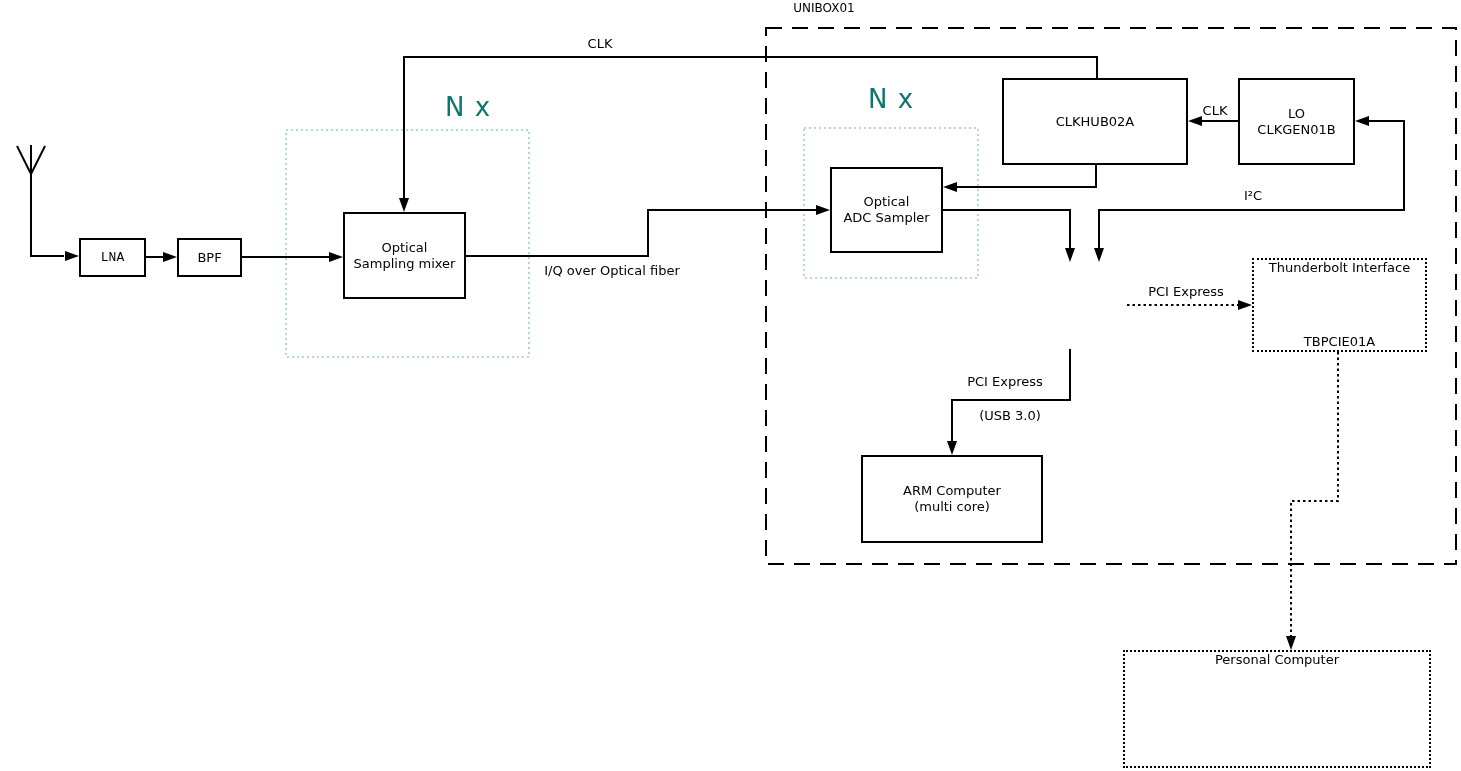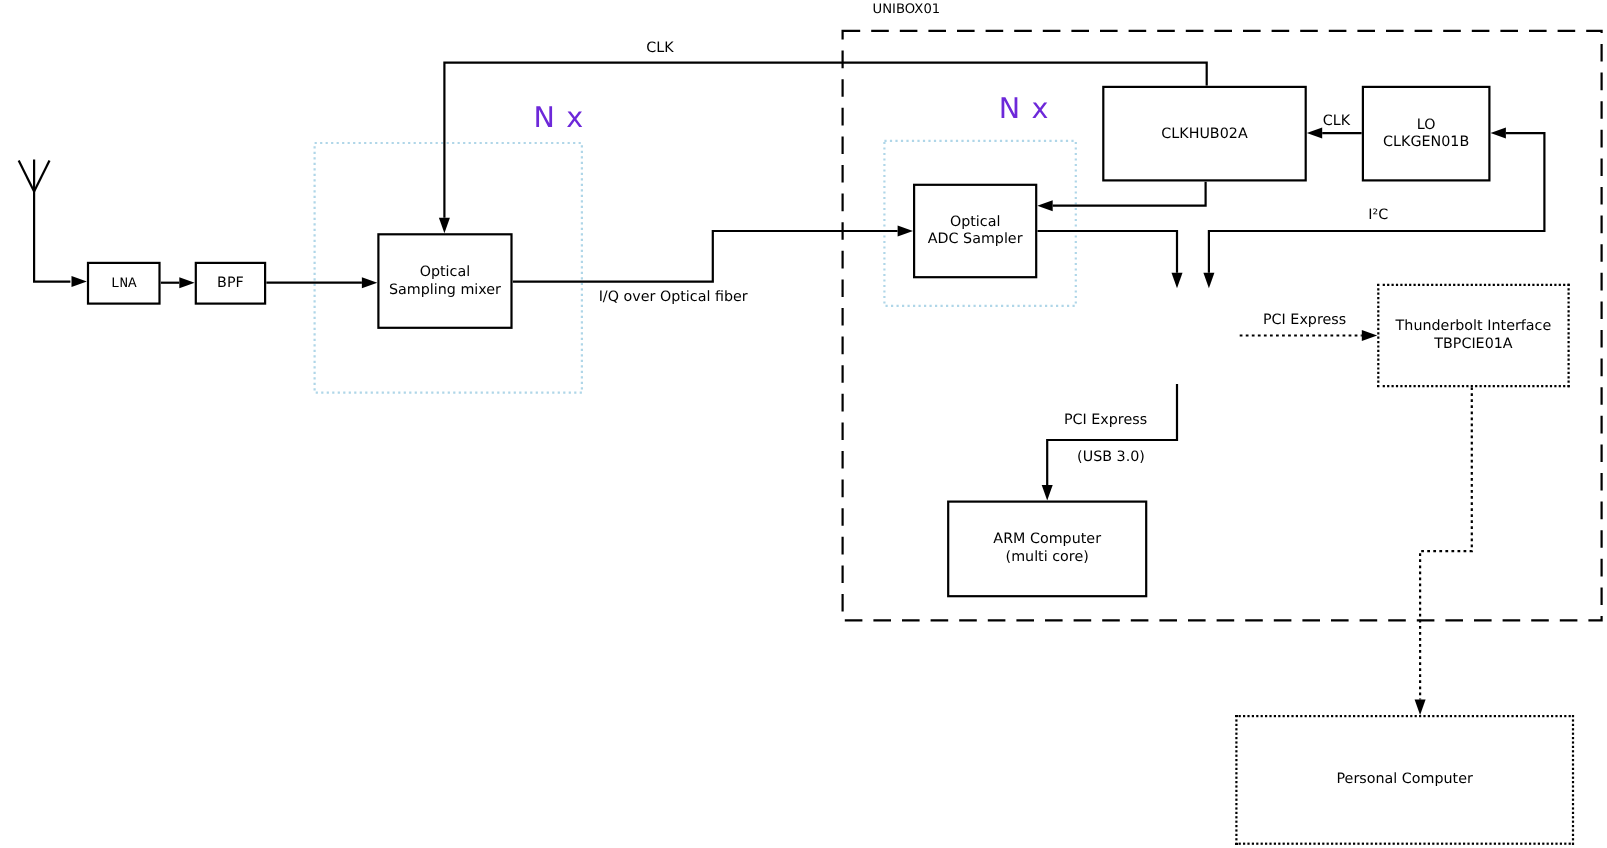--- a/index.html
+++ b/index.html
@@ -7,29 +7,29 @@
     position:relative;width:1461px;height:771px;background:#ffffff;
     font-family:"DejaVu Sans","Liberation Sans",sans-serif;color:#000;
     overflow:hidden;
   }
   .wires{position:absolute;left:0;top:0;}
   .node{
     position:absolute;box-sizing:border-box;border:2px solid #000;background:#fff;
     display:flex;flex-direction:column;align-items:center;justify-content:center;
     text-align:center;font-size:13px;line-height:16px;
   }
-  .node.dotted{border-style:dotted;}
+  .node.dotted{border-style:dotted;justify-content:space-between;}
   .lbl{
     position:absolute;font-size:13px;white-space:nowrap;
     transform:translateX(-50%);text-align:left;
   }
   .lbl.small{font-size:12px;}
   .nx{
-    position:absolute;font-size:26px;letter-spacing:1px;color:#6d28d9;
-    transform:translateX(-50%);white-space:nowrap;margin-left:40px;
+    position:absolute;font-size:26px;letter-spacing:1px;color:#0f766e;
+    transform:translateX(-50%);white-space:nowrap;
   }
 </style>
 </head>
 <body>
 
 <div class="canvas">
 
   <svg class="wires" width="1461" height="771" viewBox="0 0 1461 771">
 
     <rect x="766" y="28" width="690" height="536" fill="none" stroke="#000" stroke-width="2" stroke-dasharray="16 10"></rect>

